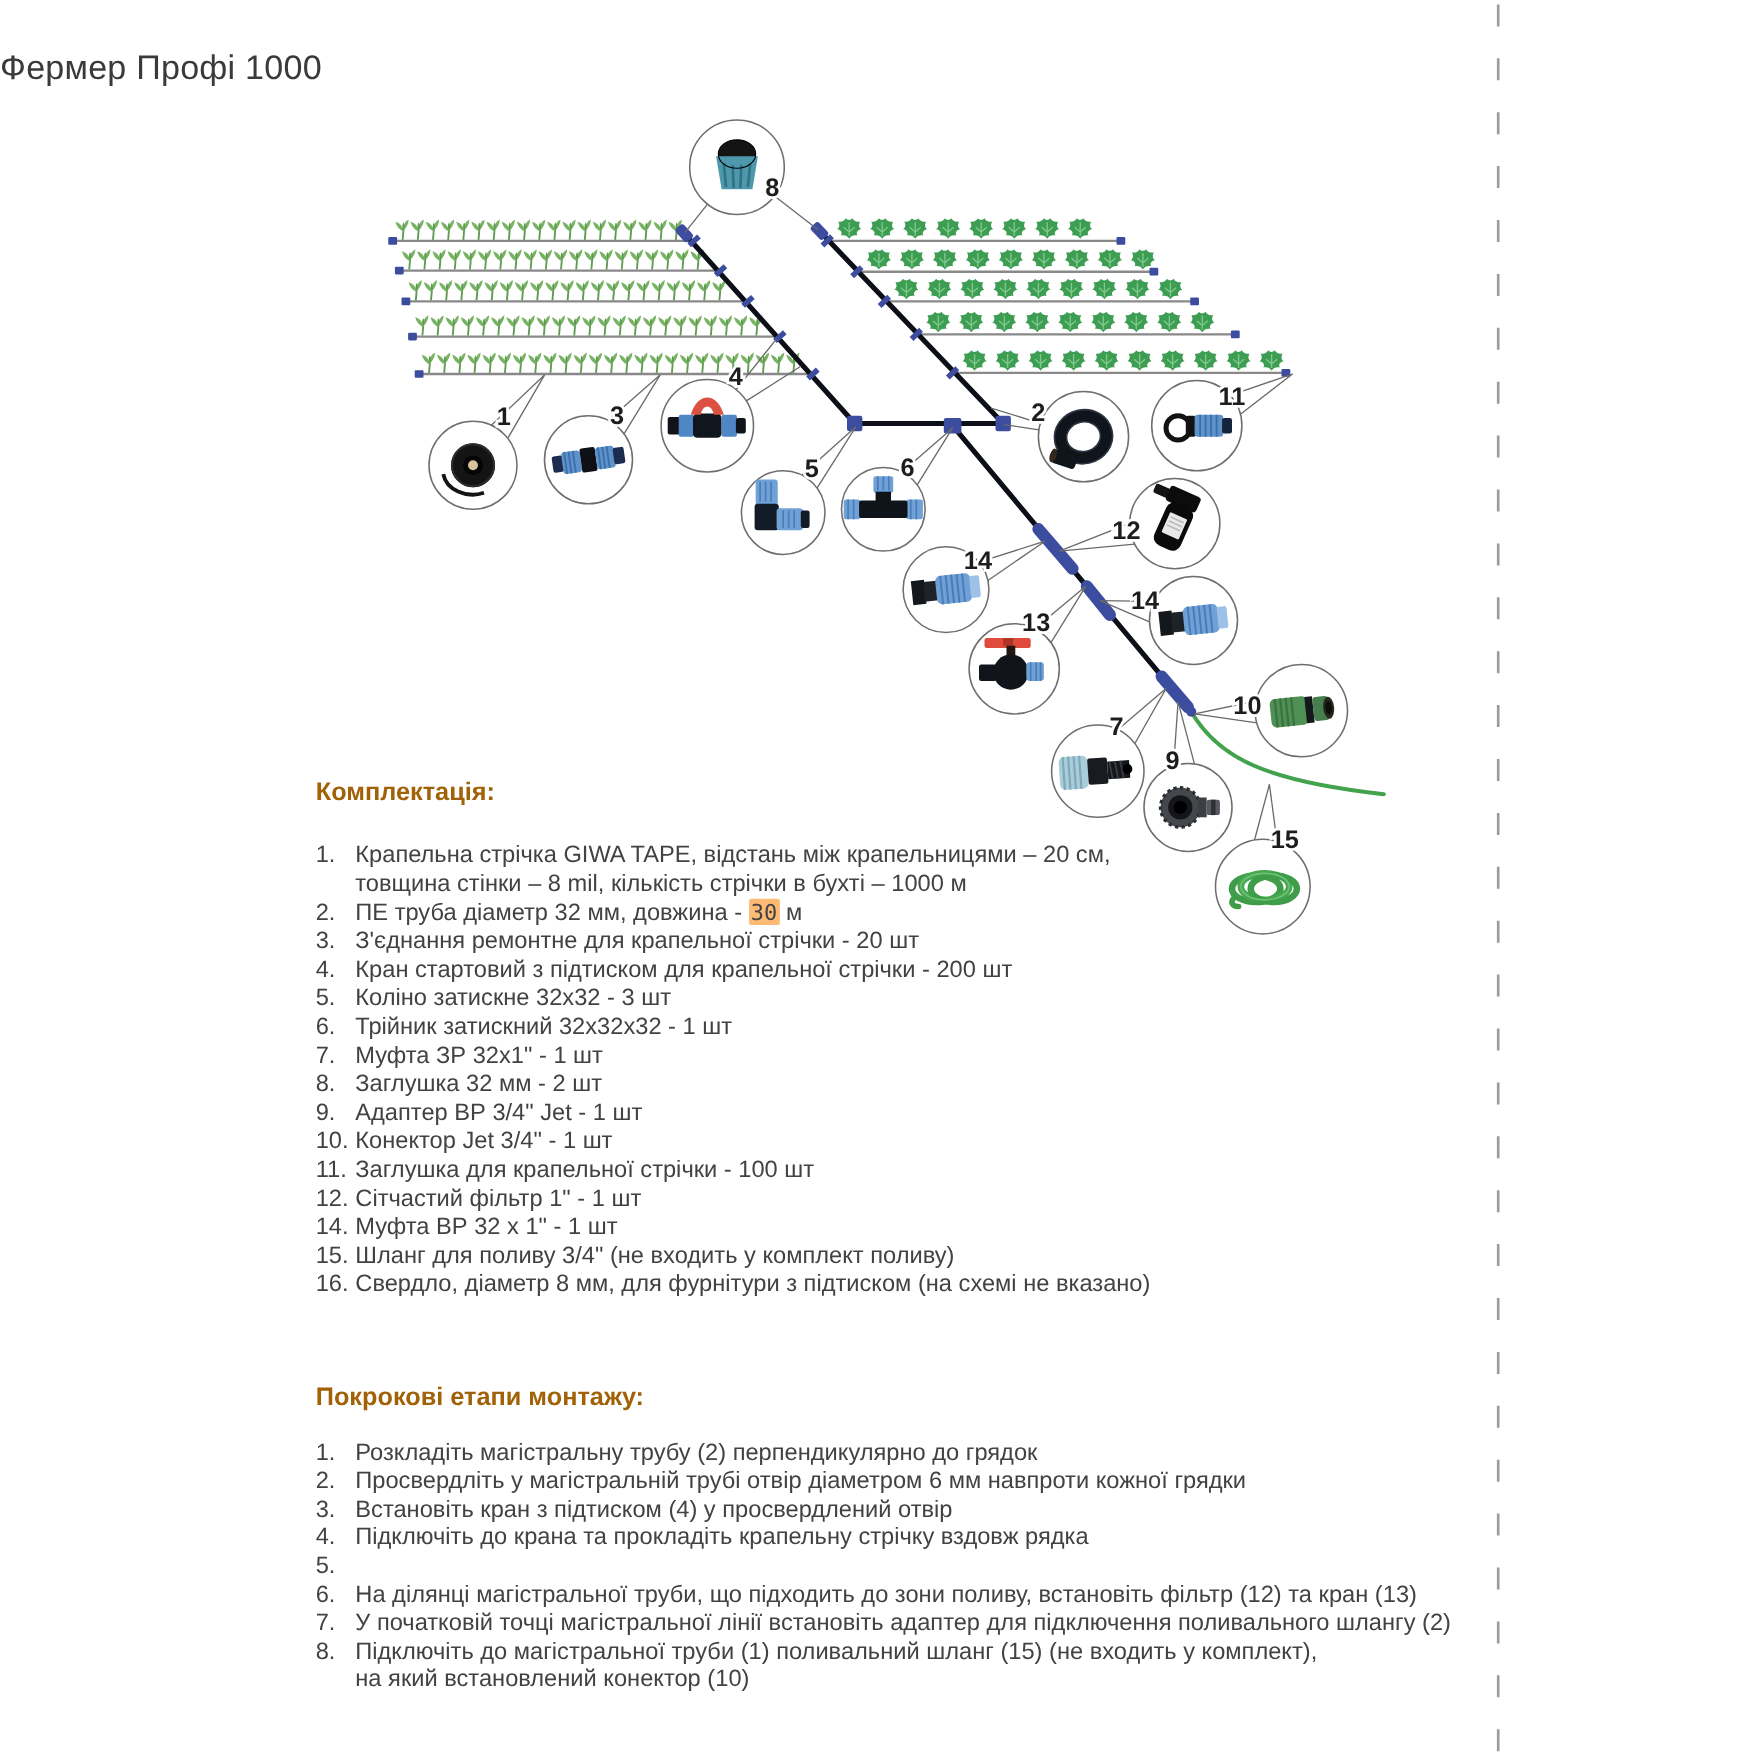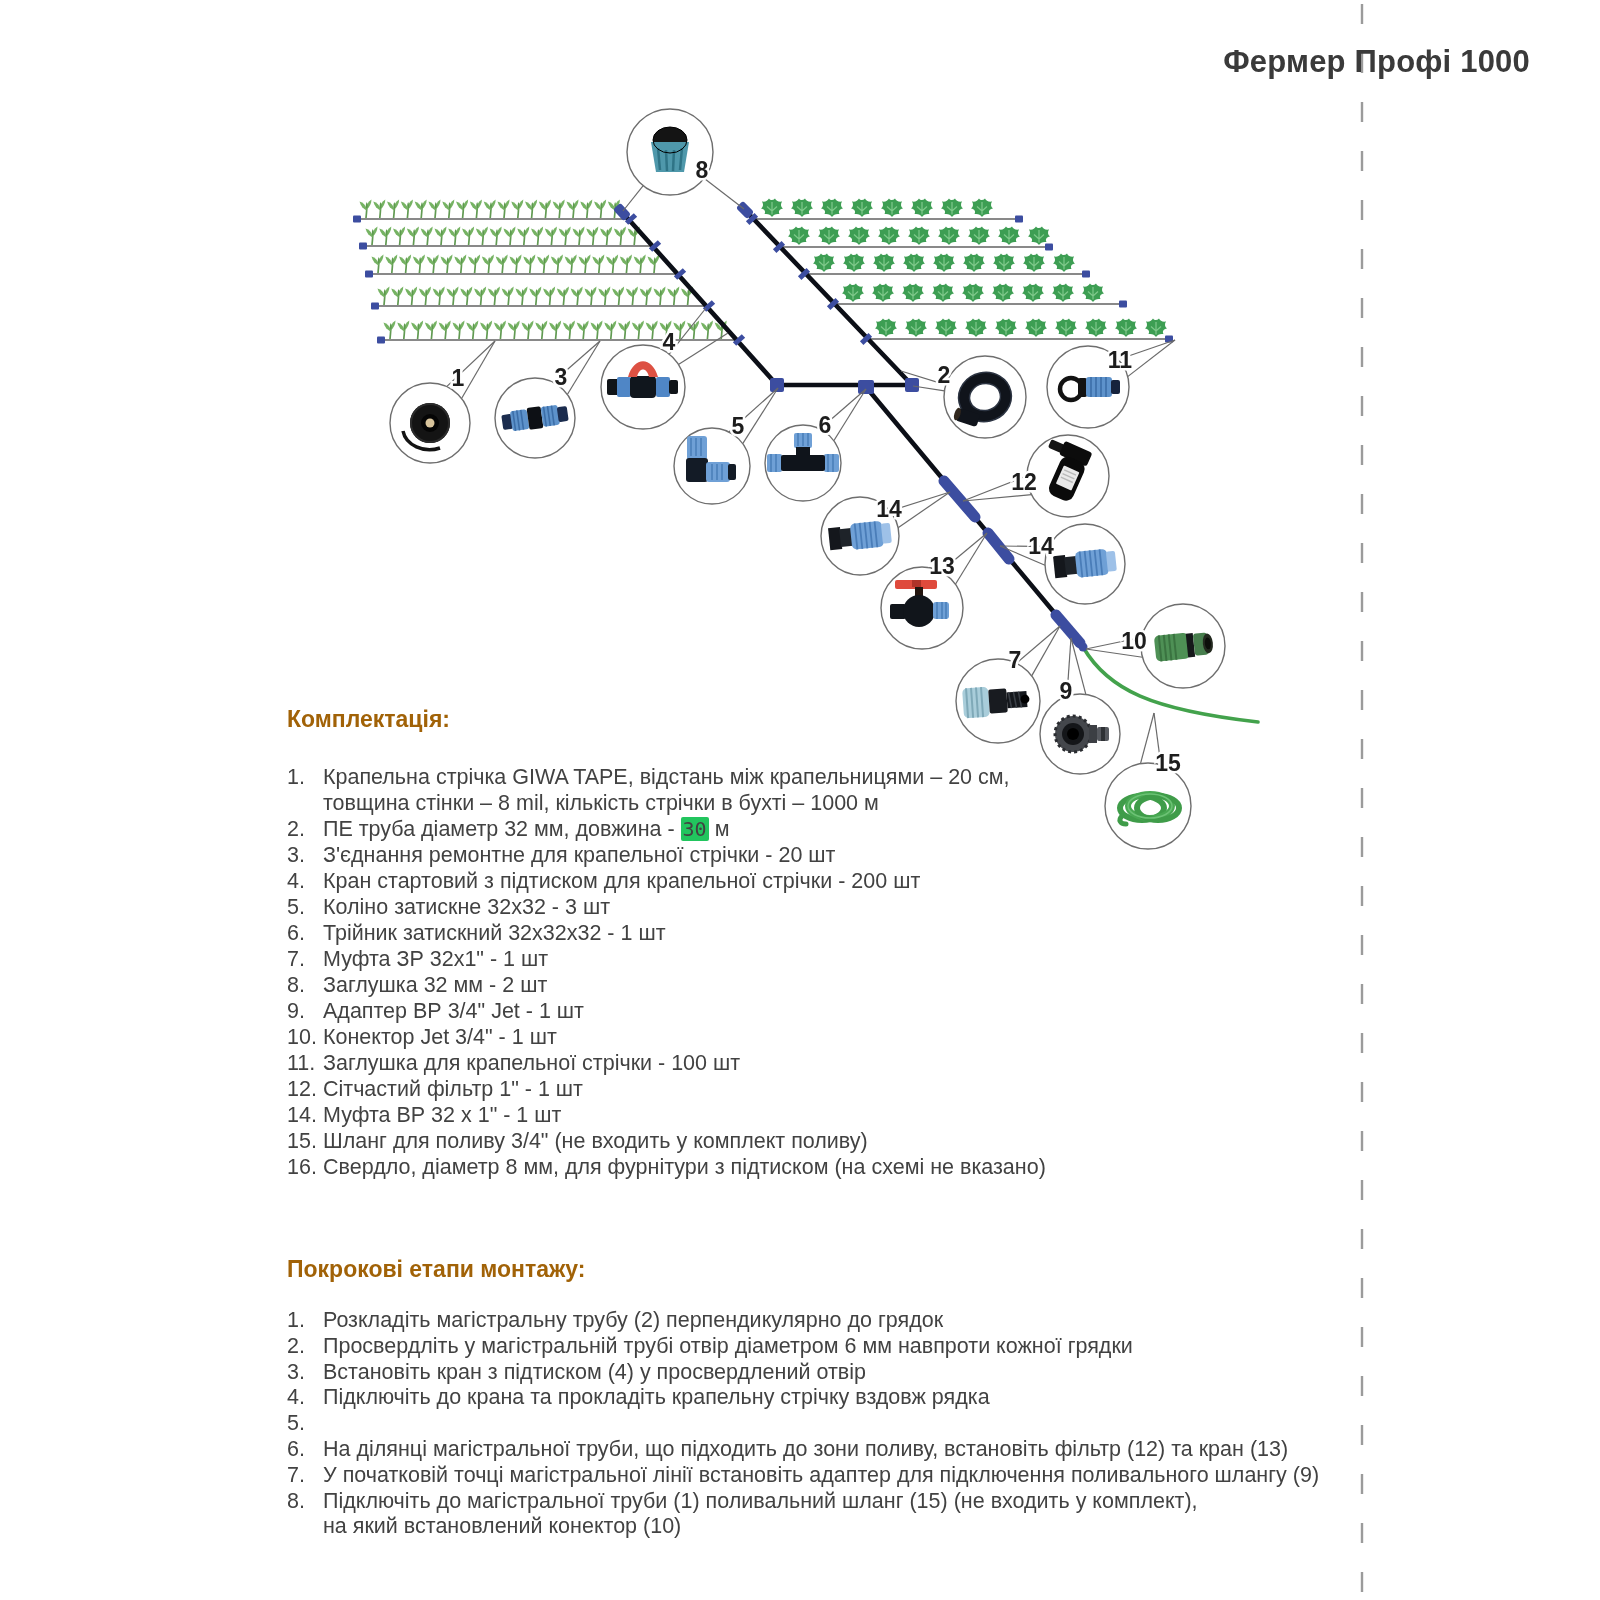--- a/index.html
+++ b/index.html
@@ -1,30 +1,30 @@
 <!DOCTYPE html>
 <html><head>
 <meta charset="utf-8">
 <style>
   html,body{margin:0;padding:0;background:#fff;}
   .page{position:relative;width:1600px;height:1600px;background:#fff;overflow:hidden;
         font-family:"Liberation Sans","DejaVu Sans",sans-serif;color:#414141;}
   #diagram{position:absolute;left:0;top:0;}
-  .title{position:absolute;top:44px;left:0;width:1530px;text-align:right;
-         font-size:31px;font-weight:700;color:#3a3a3a;letter-spacing:.2px;}
+  .title{position:absolute;top:44px;left:0;width:1530px;text-align:left;
+         font-size:31px;font-weight:400;color:#3a3a3a;letter-spacing:.2px;}
   .sec-head{position:absolute;left:287px;font-size:23px;font-weight:700;color:#a16207;}
   #kit-head{top:706px;}
   #steps-head{top:1256px;}
   .list{position:absolute;left:287px;font-size:21.5px;line-height:26px;color:#424242;}
   #kit-list{top:764px;}
   #steps-list{top:1308px;line-height:25.8px;}
   .li-row{display:flex;}
   .li-num{flex:0 0 36px;}
   .li-text{white-space:pre-line;}
-  .hl{background:#22c55e;font-family:"DejaVu Sans Mono",monospace;font-size:20px;
+  .hl{background:#fdba74;font-family:"DejaVu Sans Mono",monospace;font-size:20px;
       padding:0 2px;border-radius:2px;}
 </style>
 </head>
 <body>
 
 <div class="page">
 
   <svg id="diagram" width="1600" height="1600" viewBox="0 0 1600 1600">
     <defs>
       <g id="sprout">
@@ -594,21 +594,21 @@
       </div>
       <div class="li-row">
         <span class="li-num">5.</span>
       </div>
       <div class="li-row">
         <span class="li-num">6.</span>
         <span class="li-text">На ділянці магістральної труби, що підходить до зони поливу, встановіть фільтр (12) та кран (13)</span>
       </div>
       <div class="li-row">
         <span class="li-num">7.</span>
-        <span class="li-text">У початковій точці магістральної лінії встановіть адаптер для підключення поливального шлангу (9)</span>
+        <span class="li-text">У початковій точці магістральної лінії встановіть адаптер для підключення поливального шлангу (2)</span>
       </div>
       <div class="li-row">
         <span class="li-num">8.</span>
         <span class="li-text">Підключіть до магістральної труби (1) поливальний шланг (15) (не входить у комплект),
 на який встановлений конектор (10)</span>
       </div>
     </div>
 
 </div>
 

